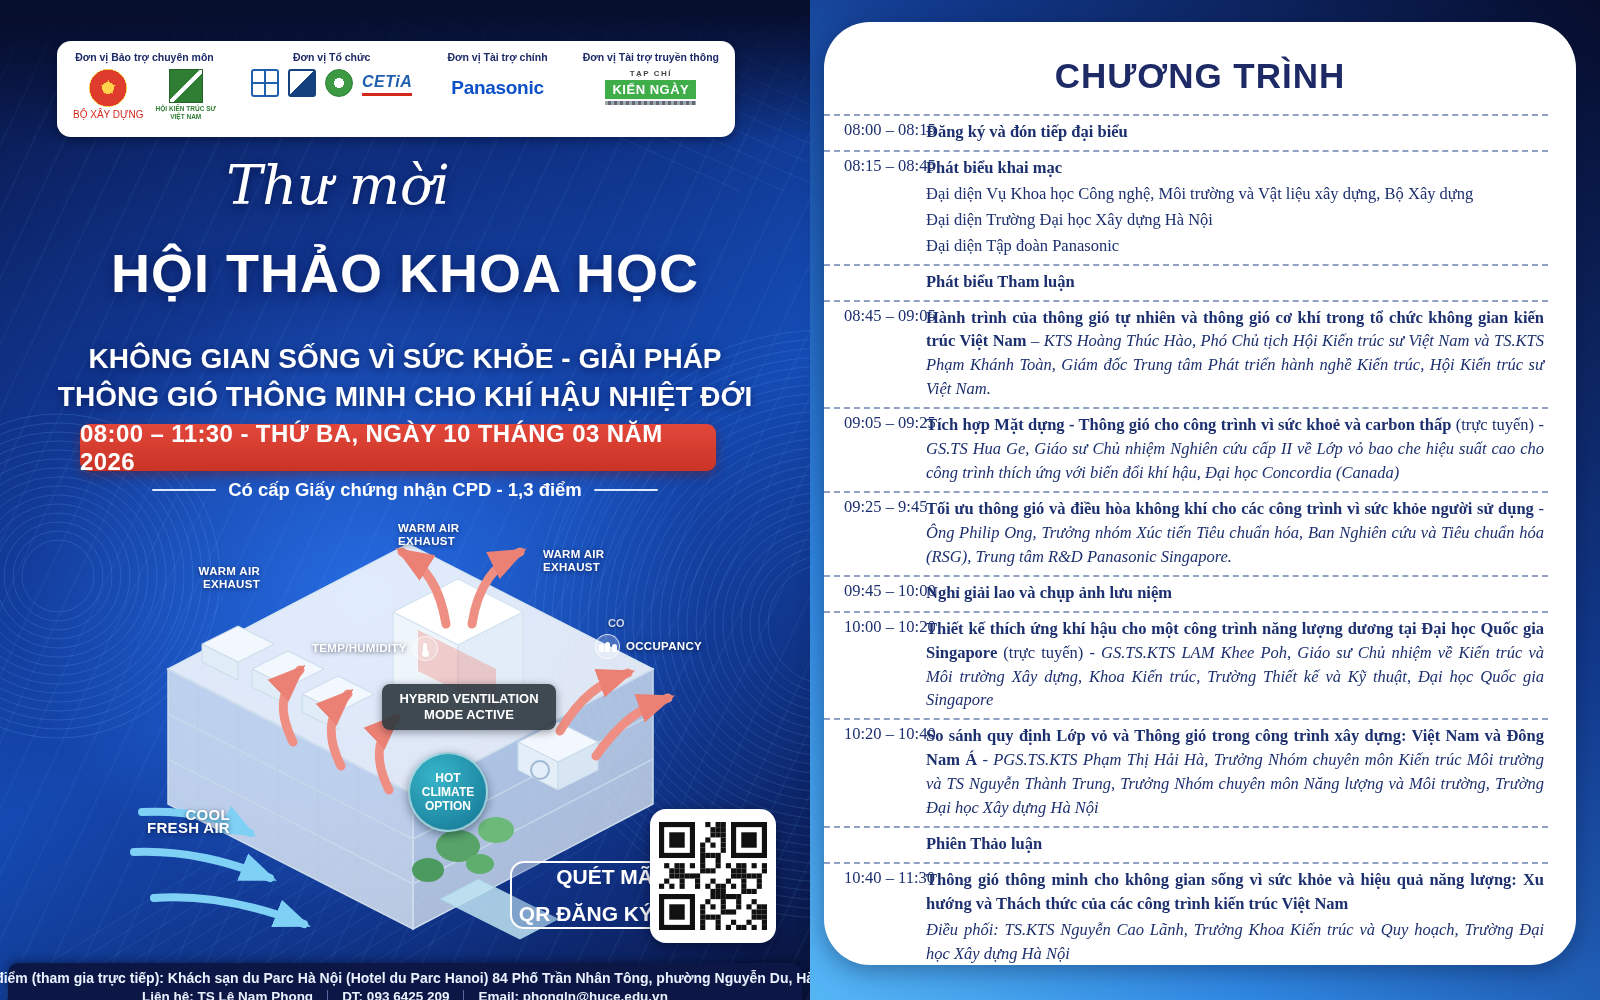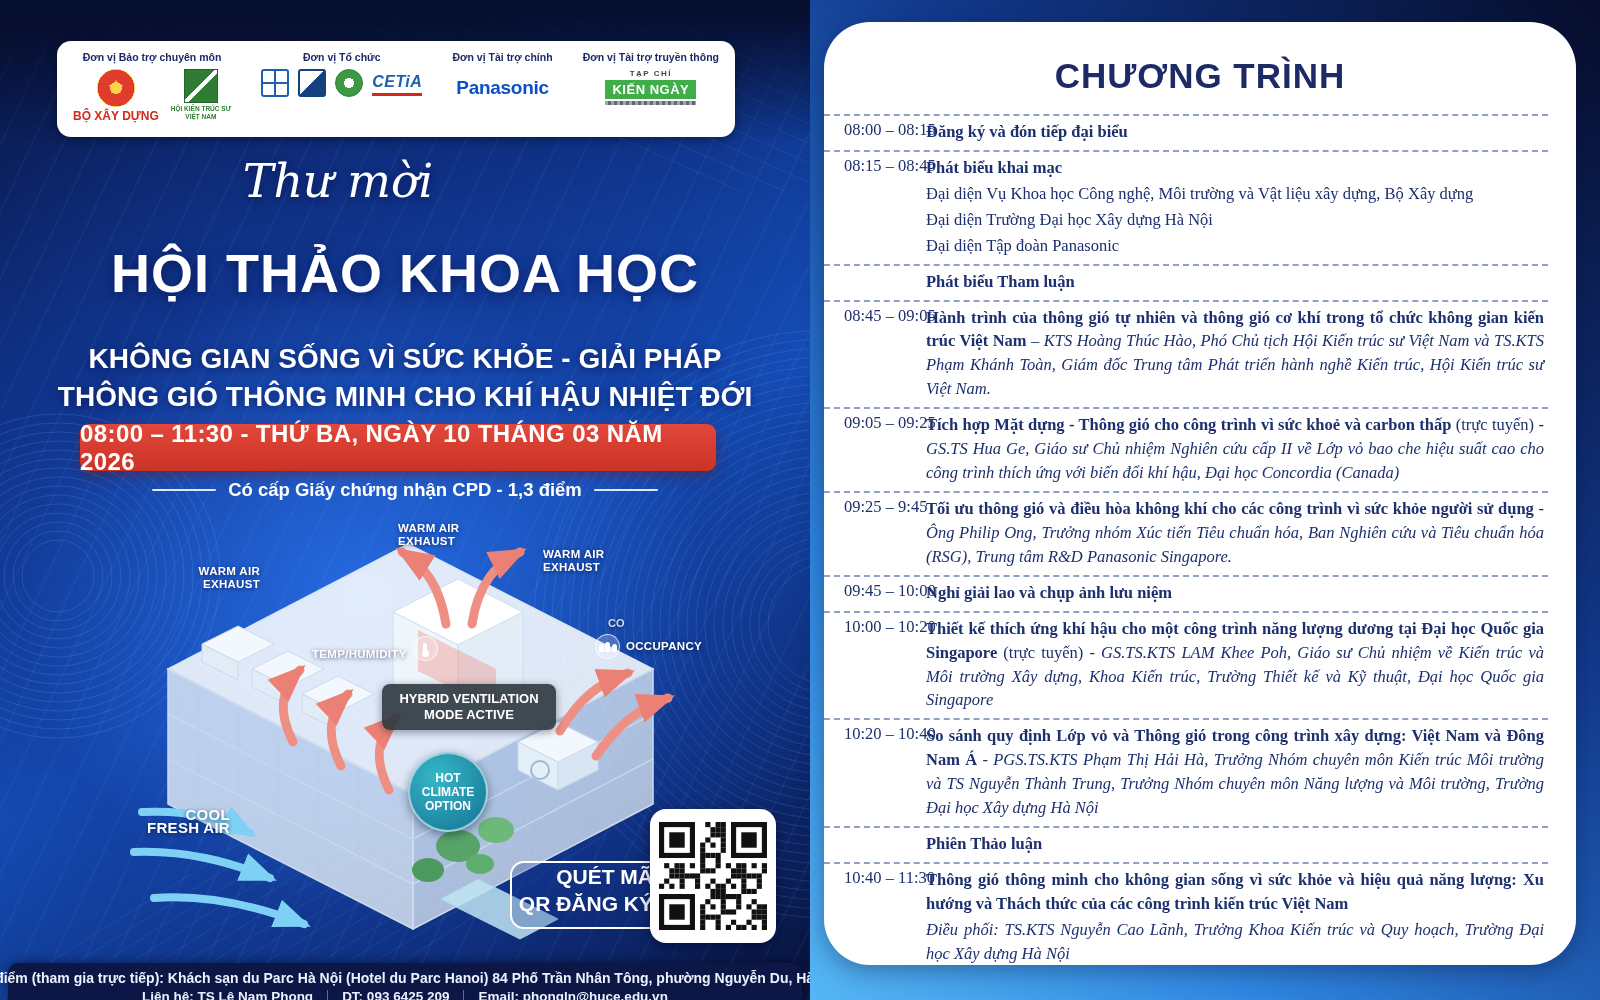--- a/index.html
+++ b/index.html
@@ -20,38 +20,38 @@
   .logo-bar{position:absolute;left:57px;top:25px;width:678px;height:96px;background:#fff;border-radius:14px;
     display:flex;justify-content:space-between;padding:10px 16px 6px;box-sizing:border-box;box-shadow:0 3px 10px rgba(0,0,20,.4);}
   .lgroup{display:flex;flex-direction:column;align-items:center;gap:6px;}
   .glabel{font-size:10.5px;font-weight:bold;color:#1d2a66;white-space:nowrap;}
   .lrow{display:flex;align-items:flex-start;gap:12px;justify-content:flex-end;}
   .logo-col{display:flex;flex-direction:column;align-items:center;gap:2px;}
   .emb{width:38px;height:38px;border-radius:50%;
     background:radial-gradient(circle,#ffd24a 0 22%,#e03c2e 22% 68%,#f6c631 68% 78%,#e03c2e 78%);position:relative;}
   .emb .star{position:absolute;left:50%;top:50%;width:16px;height:16px;transform:translate(-50%,-54%);background:#ffd24a;
     clip-path:polygon(50% 0%,61% 35%,98% 35%,68% 57%,79% 91%,50% 70%,21% 91%,32% 57%,2% 35%,39% 35%);}
-  .emb-txt{font-size:12px;font-weight:bold;color:#d5281c;white-space:nowrap;}
+  .emb-txt{font-size:10px;font-weight:normal;color:#d5281c;white-space:nowrap;}
   .hkts-sq{width:34px;height:34px;background:linear-gradient(135deg,#2e7d32 46%,#ffffff 46% 56%,#2e7d32 56%);border:1px solid #24632a;box-sizing:border-box;}
   .hkts-txt{font-size:6.5px;font-weight:bold;color:#2e7d32;text-align:center;line-height:7.5px;white-space:nowrap;}
   .osq1{width:28px;height:28px;border:2px solid #1f5fae;box-sizing:border-box;background:
     linear-gradient(90deg,transparent 0 45%,#1f5fae 45% 55%,transparent 55%),
     linear-gradient(0deg,transparent 0 45%,#1f5fae 45% 55%,transparent 55%);border-radius:3px;}
   .osq2{width:28px;height:28px;border:2px solid #15427e;box-sizing:border-box;border-radius:3px;
     background:linear-gradient(135deg,#fff 0 48%,#15427e 48% 100%);}
   .ocirc{width:28px;height:28px;border-radius:50%;background:radial-gradient(circle,#ffffff 0 28%,#3d9a43 28%);border:1px solid #2c7d33;box-sizing:border-box;}
   .cetia{color:#1f5fae;font-weight:bold;font-style:italic;font-size:16px;letter-spacing:.5px;border-bottom:3px solid #d5281c;line-height:22px;}
   .pana{color:#0b50c8;font-weight:bold;font-size:19px;letter-spacing:-.3px;margin-top:8px;}
   .tapchi{font-size:8px;font-weight:bold;color:#444;letter-spacing:1.5px;}
   .kientruc{background:#3fae49;color:#fff;font-weight:bold;font-size:13px;padding:2px 7px;letter-spacing:.5px;}
   .kt-strip{width:100%;height:4px;background:repeating-linear-gradient(90deg,#9aa 0 3px,#667 3px 6px);}
 
   
   .invite{position:absolute;left:0;top:138px;width:676px;text-align:center;color:#fff;
-    font-family:"DejaVu Serif",serif;font-style:italic;font-size:46px;text-shadow:0 2px 10px rgba(0,10,60,.6);}
+    font-family:"DejaVu Serif",serif;font-style:italic;font-size:54px;text-shadow:0 2px 10px rgba(0,10,60,.6);}
   .main-title{position:absolute;left:0;top:226px;width:810px;text-align:center;color:#fff;font-weight:bold;
     font-size:54px;letter-spacing:1px;text-shadow:0 3px 12px rgba(0,10,60,.55);}
   .subtitle{position:absolute;left:0;top:324px;width:810px;text-align:center;color:#fff;font-weight:bold;
     font-size:28px;line-height:38px;text-shadow:0 2px 8px rgba(0,10,60,.55);}
   .datebar{position:absolute;left:80px;top:408px;width:636px;height:47px;border-radius:9px;
     background:linear-gradient(180deg,#e2473a,#c93325);box-shadow:0 4px 12px rgba(120,20,10,.45);
     display:flex;align-items:center;justify-content:center;color:#fff;font-weight:bold;font-size:24px;letter-spacing:.4px;}
   .cpd{position:absolute;left:0;top:463px;width:810px;display:flex;align-items:center;justify-content:center;gap:12px;
     color:#fff;font-weight:bold;font-size:18.5px;}
   .dash{width:64px;height:2px;background:#dce9ff;border-radius:2px;}
@@ -70,21 +70,21 @@
   .co-label{position:absolute;color:rgba(255,255,255,.8);font-weight:bold;font-size:11px;text-shadow:0 1px 3px rgba(0,0,30,.5);}
   .hybrid-pill{position:absolute;background:rgba(44,55,63,.9);border-radius:8px;color:#fff;padding:7px 12px;text-align:center;
     font-size:13px;font-weight:bold;line-height:16px;box-shadow:0 2px 8px rgba(0,0,20,.4);}
   .hot-circle{position:absolute;width:80px;height:80px;border-radius:50%;
     background:radial-gradient(circle at 35% 30%,#37b6c9,#1c84a0 75%);border:2px solid rgba(255,255,255,.55);box-sizing:border-box;
     display:flex;flex-direction:column;align-items:center;justify-content:center;color:#fff;font-weight:bold;font-size:12px;line-height:14px;
     box-shadow:0 3px 10px rgba(0,20,40,.45);}
 
   
   .qr-cta{position:absolute;left:510px;top:845px;width:157px;height:68px;border:2.5px solid #fff;border-radius:14px;
-    display:flex;flex-direction:column;align-items:flex-end;justify-content:flex-start;padding-right:12px;box-sizing:border-box;
+    display:flex;flex-direction:column;align-items:flex-end;justify-content:space-between;padding-right:12px;box-sizing:border-box;
     color:#fff;font-weight:bold;font-size:21px;line-height:27px;background:rgba(20,50,140,.25);}
   .qr-box{position:absolute;left:650px;top:793px;width:126px;height:134px;background:#fff;border-radius:16px;
     display:flex;align-items:center;justify-content:center;box-shadow:0 4px 14px rgba(0,0,30,.5);}
 
   
   .pfooter{position:absolute;left:8px;top:947px;width:794px;height:48px;background:#0c1746;border-radius:10px;
     display:flex;flex-direction:column;align-items:center;justify-content:center;gap:3px;color:#eaf1ff;box-shadow:0 -2px 8px rgba(0,0,20,.4);}
   .f1{font-size:14px;font-weight:bold;white-space:nowrap;}
   .f2{font-size:13.5px;font-weight:bold;display:flex;align-items:center;gap:14px;}
   .vr{width:1px;height:14px;background:#5a6aa0;}
@@ -298,21 +298,21 @@
 
     <div class="dlabel" style="left:150px;top:549px;width:110px;text-align:right;">
       <span>WARM AIR</span><br><span>EXHAUST</span>
     </div>
     <div class="dlabel" style="left:398px;top:506px;width:110px;">
       <span>WARM AIR</span><br><span>EXHAUST</span>
     </div>
     <div class="dlabel" style="left:543px;top:532px;width:110px;">
       <span>WARM AIR</span><br><span>EXHAUST</span>
     </div>
-    <div class="chiprow" style="left:312px;top:620px;align-items:flex-end;">
+    <div class="chiprow" style="left:312px;top:620px;">
       <span class="dlabel" style="position:static;">TEMP/HUMIDITY</span>
       <span class="chip">
           <span class="therm"></span>
         </span>
     </div>
     <div class="co-label" style="left:608px;top:601px;">CO</div>
     <div class="chiprow" style="left:595px;top:618px;">
       <span class="chip">
           <span class="ppl">
             <i></i>

